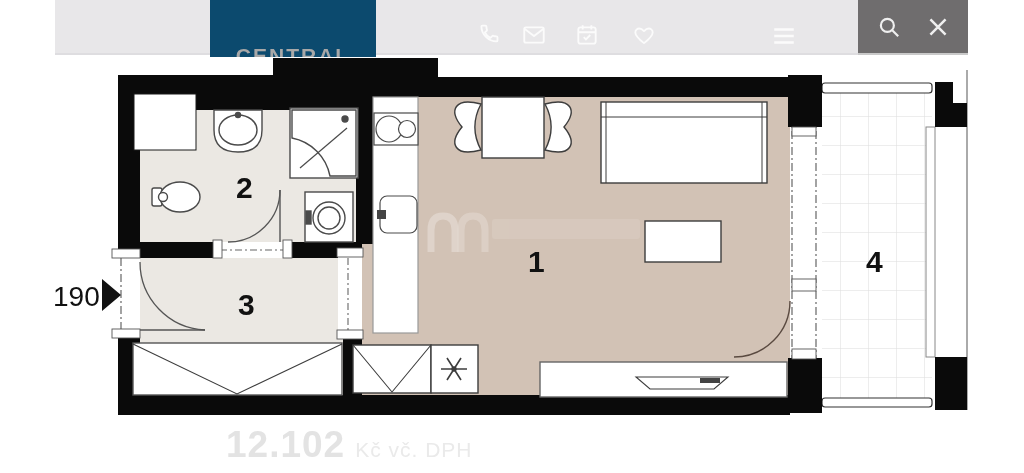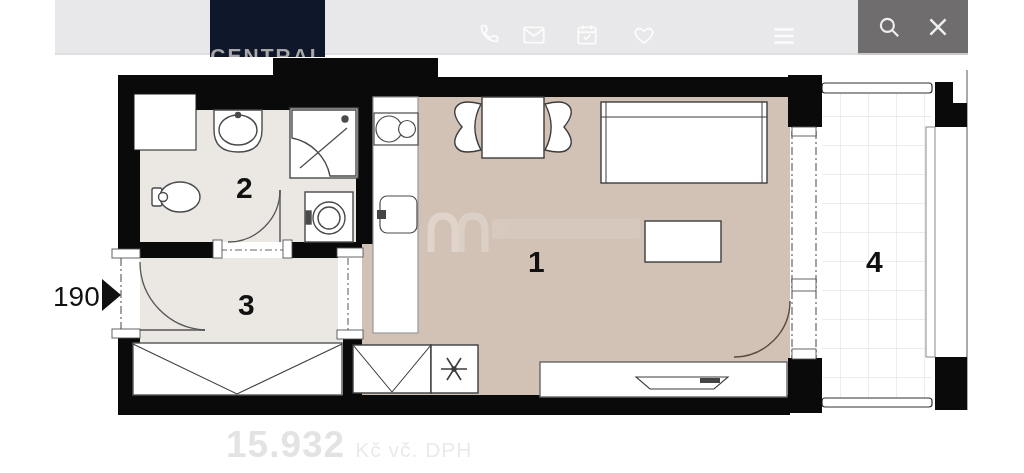--- a/index.html
+++ b/index.html
@@ -2,21 +2,21 @@
 <html><head>
 <meta charset="utf-8">
 <style>
   html,body{margin:0;padding:0;background:#fff;}
   #stage{position:relative;width:1024px;height:473px;overflow:hidden;background:#fff;
          font-family:"Liberation Sans", sans-serif;}
   
   .topbar{position:absolute;left:55px;top:0;width:803px;height:53px;background:#e8e7e9;
           border-bottom:2px solid #dedde0;}
   .icon-btn{position:absolute;width:26px;height:26px;display:block;cursor:pointer;}
-  .brand{position:absolute;left:210px;top:0;width:115px;height:57px;background:#0f172a;overflow:hidden;}
+  .brand{position:absolute;left:210px;top:0;width:166px;height:57px;background:#0c4a6e;overflow:hidden;}
   .brand span{position:absolute;left:50%;transform:translateX(-50%);top:44px;
               font-weight:bold;font-size:21px;color:#a8a8a8;letter-spacing:2px;white-space:nowrap;}
   .panel{position:absolute;left:858px;top:0;width:110px;height:53px;background:#6f6d6e;
          border-bottom:2px solid #c9c9c9;}
   .panel .icon-btn{top:14px;}
   
   .price{position:absolute;left:226px;top:424px;display:flex;align-items:baseline;}
   .price .amount{font-size:37px;font-weight:bold;color:#e3e3e3;letter-spacing:1px;}
   .price .suffix{font-size:21px;color:#eaeaea;margin-left:10px;letter-spacing:1px;}
   
@@ -216,17 +216,17 @@
     <svg class="icon-btn" style="left:18px;" viewBox="0 0 24 24">
       <circle cx="10.5" cy="10.5" r="6" fill="none" stroke="#efefef" stroke-width="2"></circle>
       <path d="M15 15 L20.5 20.5" stroke="#efefef" stroke-width="2" fill="none"></path>
     </svg>
     <svg class="icon-btn" style="left:67px;" viewBox="0 0 24 24">
       <path d="M5 5 L19 19 M19 5 L5 19" stroke="#efefef" stroke-width="2.3" fill="none"></path>
     </svg>
   </div>
 
   <div class="price">
-    <span class="amount">15.932</span>
+    <span class="amount">12.102</span>
     <span class="suffix">Kč vč. DPH</span>
   </div>
 
 </div>
 
 </body></html>

